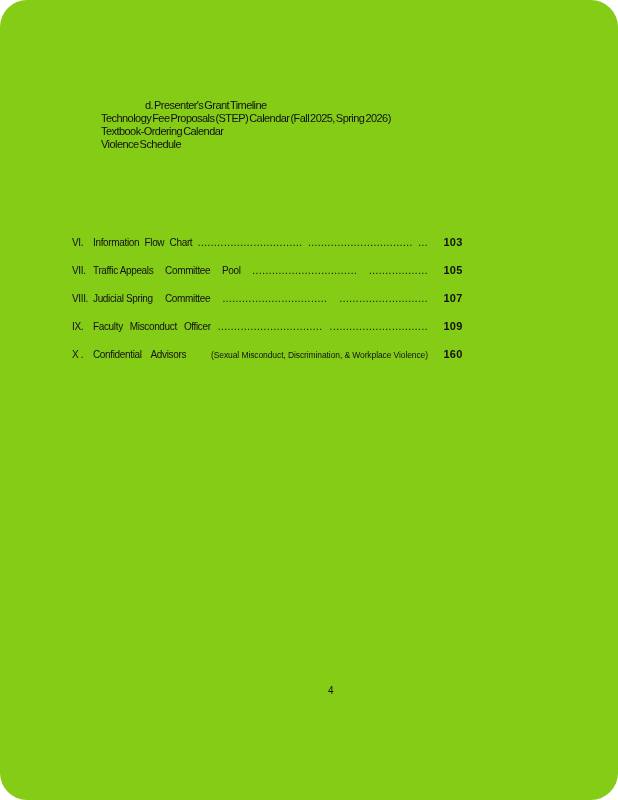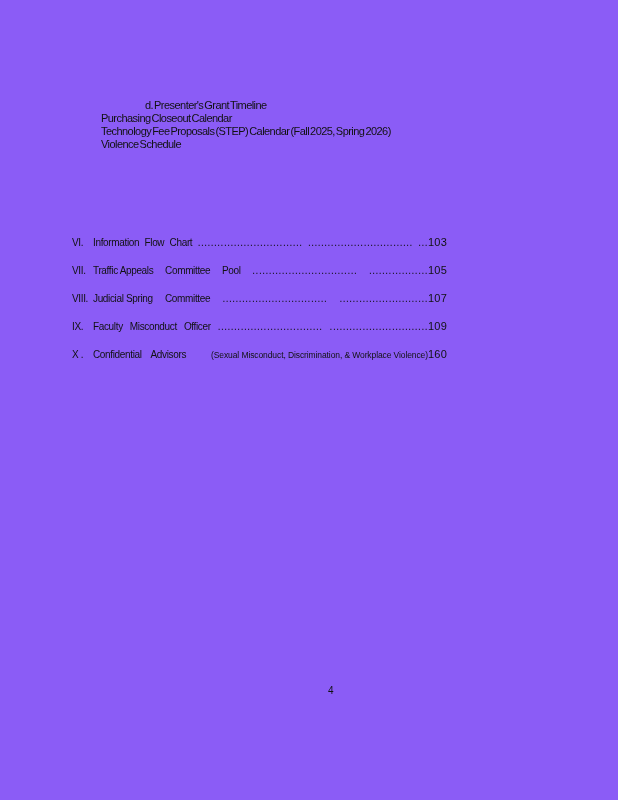--- a/index.html
+++ b/index.html
@@ -11,21 +11,22 @@
     width: 618px;
     height: 800px;
     position: relative;
     font-family: "Liberation Sans", sans-serif;
     color: #111111;
     overflow: hidden;
   }
   .sheet {
     position: absolute;
     inset: 0;
-    background: #8b5cf6;
+    background: #84cc16;
+    border-radius: 27px;
   }
 
   
   .schedule {
     position: absolute;
     top: 99px;
     left: 101px;
     font-size: 11px;
     line-height: 13px;
     letter-spacing: -0.55px;
@@ -63,23 +64,24 @@
     overflow: hidden;
     white-space: nowrap;
   }
   .dots {
     letter-spacing: 0.5px;
     overflow: hidden;
   }
   .pagenum {
     flex: 0 0 50px;
     width: 50px;
-    text-align: left;
+    text-align: center;
     font-size: 11px;
     letter-spacing: 0.2px;
+    font-weight: bold;
   }
   .paren {
     font-size: 8.5px;
     letter-spacing: -0.1px;
     white-space: nowrap;
     padding-left: 16px;
   }
 
   
   .footer-num {
@@ -90,22 +92,22 @@
     letter-spacing: 0;
   }
 </style>
 </head>
 <body>
 
 <div class="sheet">
 
   <div class="schedule">
     <div class="lead">d. Presenter's Grant Timeline</div>
-    <div>Purchasing Closeout Calendar</div>
     <div>Technology Fee Proposals (STEP) Calendar (Fall 2025, Spring 2026)</div>
+    <div>Textbook-Ordering Calendar</div>
     <div>Violence Schedule</div>
   </div>
 
   <div class="toc">
 
     <div class="toc-row">
       <span class="numeral">VI.</span>
       <span class="row-body">
         <span>Information</span>
         <span>Flow</span>

